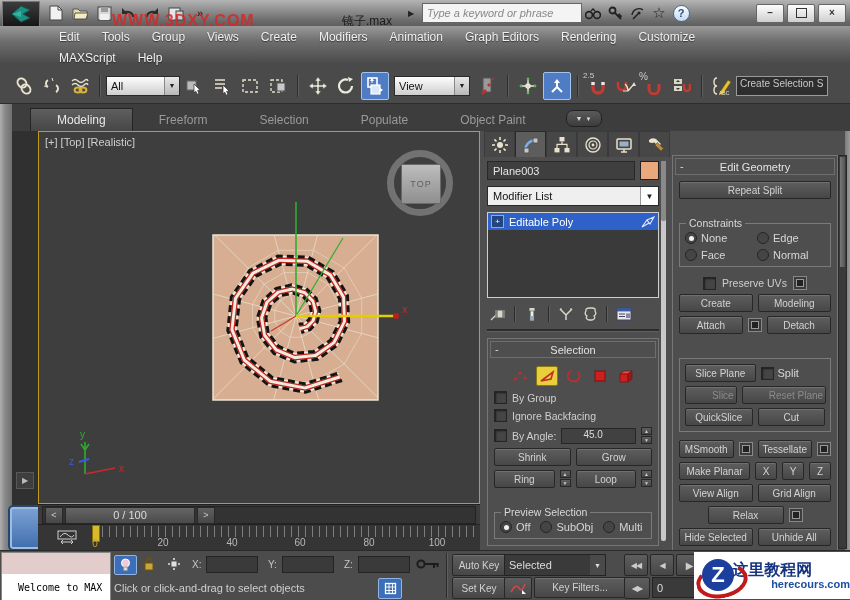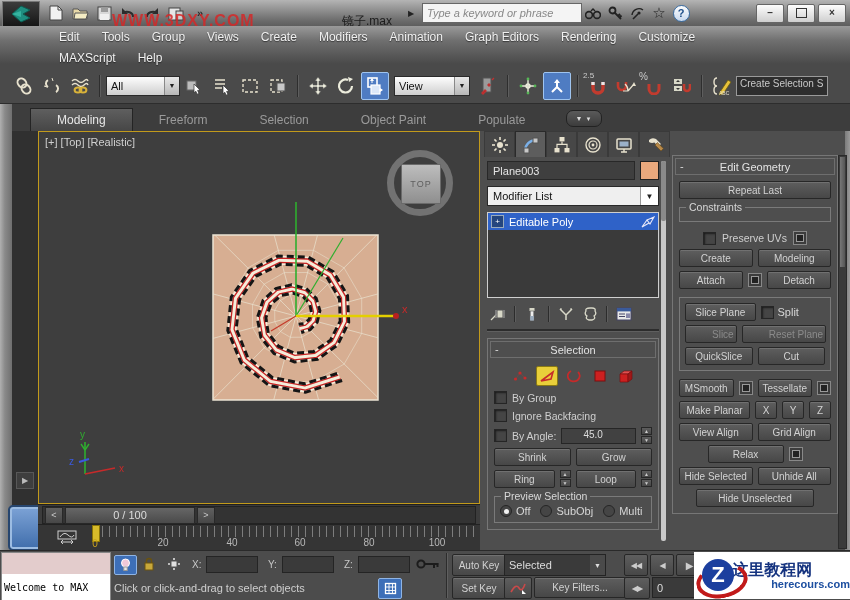--- a/index.html
+++ b/index.html
@@ -105,21 +105,21 @@
   .brow .btn{flex:1;}
   .chkrow{display:flex;align-items:center;gap:5px;margin-top:5px;color:#cfcfcf;font-size:10.5px;}
   .chk{width:11px;height:11px;background:#454545;border:1px solid #252525;box-shadow:inset 1px 1px 2px rgba(0,0,0,.6);}
   .radio{width:10px;height:10px;border-radius:50%;background:#454545;border:1px solid #252525;position:relative;}
   .radio.sel:after{content:"";position:absolute;left:2.5px;top:2.5px;width:5px;height:5px;border-radius:50%;background:#f2f2f2;}
   .numfield{flex:1;height:14px;background:#414141;border:1px solid #262626;color:#ddd;font-size:10px;
     display:flex;padding:0 21px;}
   .spin{width:11px;display:flex;flex-direction:column;gap:1px;}
   .spin span{height:6px;background:linear-gradient(#5e5e5e,#474747);border:1px solid #272727;color:#ccc;
     font-size:5px;display:flex;align-items:center;justify-content:center;line-height:1;}
-  .group{border:1px solid #7a7a7a;position:relative;margin-top:8px;padding:8px 5px 5px;}
+  .group{border:1px solid #7a7a7a;position:relative;margin-top:24px;padding:8px 5px 5px;}
   .group .legend{position:absolute;top:-7px;left:6px;background:#4e4e4e;padding:0 3px;color:#d8d8d8;font-size:10.5px;}
   .setbox{width:12px;height:12px;background:#3c3c3c;border:1px solid #888;display:flex;align-items:center;justify-content:center;}
   .setbox i{width:6px;height:6px;background:#222;border:1px solid #999;display:block;}
   .subicons{display:flex;align-items:center;justify-content:center;gap:6px;margin:2px 0 2px;}
   .subic{width:20px;height:18px;display:flex;align-items:center;justify-content:center;border-radius:2px;}
   .subic.active{background:#e9cf3a;border:1px solid #8a7a14;}
   .scrollL{position:absolute;left:181px;top:30px;width:5px;height:380px;background:#c9c9c9;border-radius:2px;}
   .scrollL i{display:block;width:5px;height:60px;background:#8a8a8a;border-radius:2px;}
   .scrollR{position:absolute;left:358px;top:24px;width:7px;height:392px;background:#3a3a3a;border:1px solid #2a2a2a;}
   .scrollR i{display:block;width:5px;height:110px;margin:1px auto;background:linear-gradient(90deg,#777,#555);}
@@ -136,21 +136,21 @@
   .ticks{position:absolute;left:57px;top:1px;width:384px;height:11px;
     background:repeating-linear-gradient(90deg,#7d7d7d 0 1px,transparent 1px 7px);}
   .tlabel{position:absolute;top:12px;color:#b8b8b8;font-size:10px;transform:translateX(-50%);}
   .tmarker{position:absolute;left:54px;top:0;width:6px;height:15px;background:#d7bb2a;border:1px solid #8a7408;}
   .tmarker-label{position:absolute;left:57px;top:13px;transform:translateX(-50%);color:#caa21c;font-size:10px;}
   
   .statusbar{position:absolute;left:0;top:550px;width:850px;height:50px;background:#4c4c4c;border-top:1px solid #2a2a2a;}
   .listener{position:absolute;left:1px;top:1px;width:108px;height:47px;border:1px solid #888;}
   .listener .pink{height:21px;background:#e3cccc;border-bottom:1px solid #fff;}
   .listener .white{height:25px;background:#fff;color:#000;font-family:"DejaVu Sans Mono",monospace;font-size:10px;
-    display:flex;align-items:center;padding-left:2px;white-space:nowrap;overflow:hidden;}
+    display:flex;align-items:center;padding-left:16px;white-space:nowrap;overflow:hidden;}
   .sbtn{position:absolute;height:18px;display:flex;align-items:center;justify-content:center;border-radius:2px;}
   .sbtn.blue{background:#3d6fb8;border:1px solid #8fb4e4;}
   .xyz-lab{position:absolute;top:8px;color:#c8c8c8;font-size:10px;}
   .xyz-field{position:absolute;top:5px;width:50px;height:15px;background:#3a3a3a;border:1px solid #242424;}
   .prompt{position:absolute;left:114px;top:27px;width:258px;height:19px;color:#cfcfcf;font-size:11px;
     display:flex;align-items:center;}
   .vsep{position:absolute;left:446px;top:2px;width:1px;height:45px;background:#2c2c2c;border-right:1px solid #5f5f5f;}
   .akbtn{position:absolute;width:48px;height:20px;}
   .keycombo{position:absolute;left:504px;top:3px;width:100px;height:20px;display:flex;background:#3a3a3a;
     border:1px solid #242424;color:#ddd;font-size:11px;}
@@ -417,22 +417,22 @@
     </div>
     <div class="createselset">
       <span>Create Selection S</span>
     </div>
   </div>
 
   <div class="ribbon">
     <div class="rtab active">Modeling</div>
     <div class="rtab">Freeform</div>
     <div class="rtab">Selection</div>
+    <div class="rtab">Populate</div>
     <div class="rtab">Object Paint</div>
-    <div class="rtab">Populate</div>
     <div class="rmore">
       <span>▼</span>
       <span style="font-size:6px;">▼</span>
     </div>
   </div>
 
   <div class="framestrip-l"></div>
   <div class="framestrip-r"></div>
   <div class="leftdock">
     <div class="dock-arrow">▶</div>
@@ -718,24 +718,42 @@
         </svg>
     </div>
     <div class="cp-colR">
       <div class="rollout">
         <div class="ro-head">
           <span class="minus">-</span>
           <span class="ttl">Edit Geometry</span>
         </div>
         <div class="ro-body">
           <div class="brow" style="margin-top:0">
-            <div class="btn">Repeat Last</div>
+            <div class="btn">Repeat Split</div>
           </div>
           <div class="group">
             <span class="legend">Constraints</span>
+            <div style="display:grid;grid-template-columns:1fr 1fr;gap:5px 4px;">
+              <span style="display:flex;gap:4px;align-items:center;">
+                <span class="radio sel"></span>
+                <span>None</span>
+              </span>
+              <span style="display:flex;gap:4px;align-items:center;">
+                <span class="radio"></span>
+                <span>Edge</span>
+              </span>
+              <span style="display:flex;gap:4px;align-items:center;">
+                <span class="radio"></span>
+                <span>Face</span>
+              </span>
+              <span style="display:flex;gap:4px;align-items:center;">
+                <span class="radio"></span>
+                <span>Normal</span>
+              </span>
+            </div>
           </div>
           <div class="chkrow" style="justify-content:center;gap:6px;margin-top:9px;">
             <span class="chk"></span>
             <span>Preserve UVs</span>
             <span class="setbox">
                 <i></i>
               </span>
           </div>
           <div class="brow">
             <div class="btn">Create</div>

